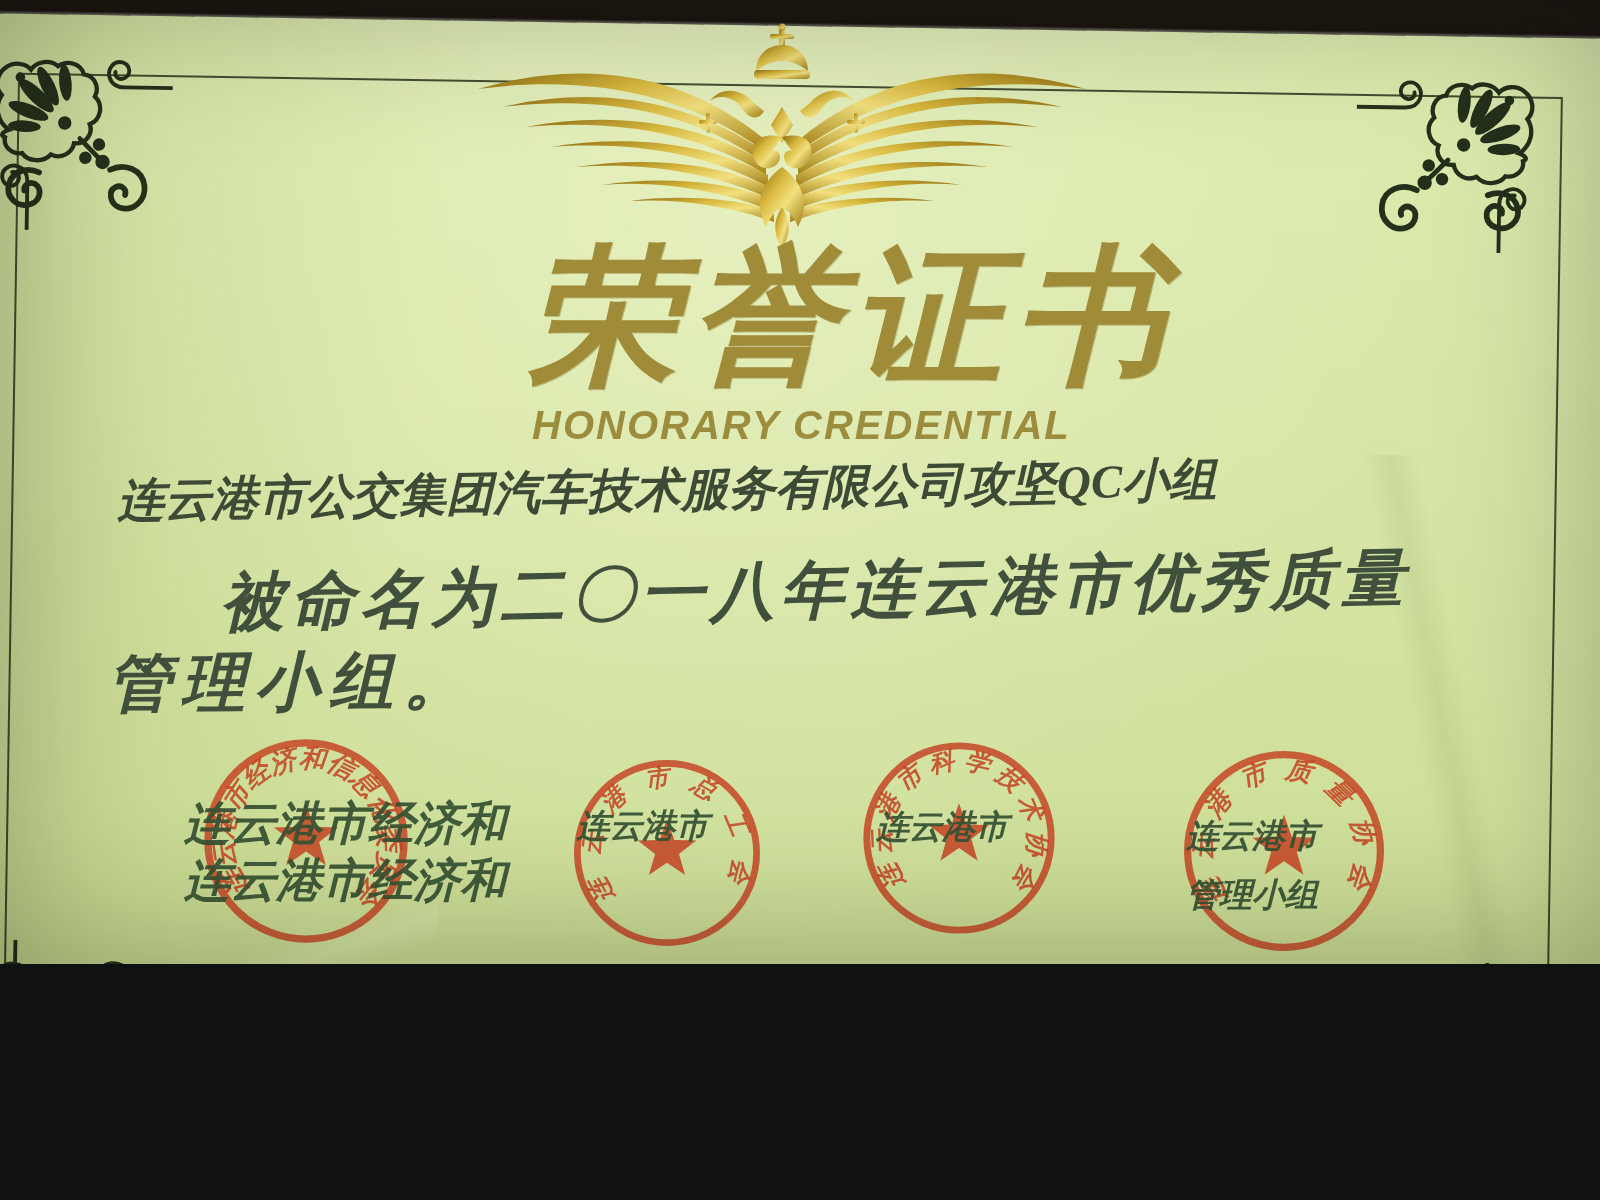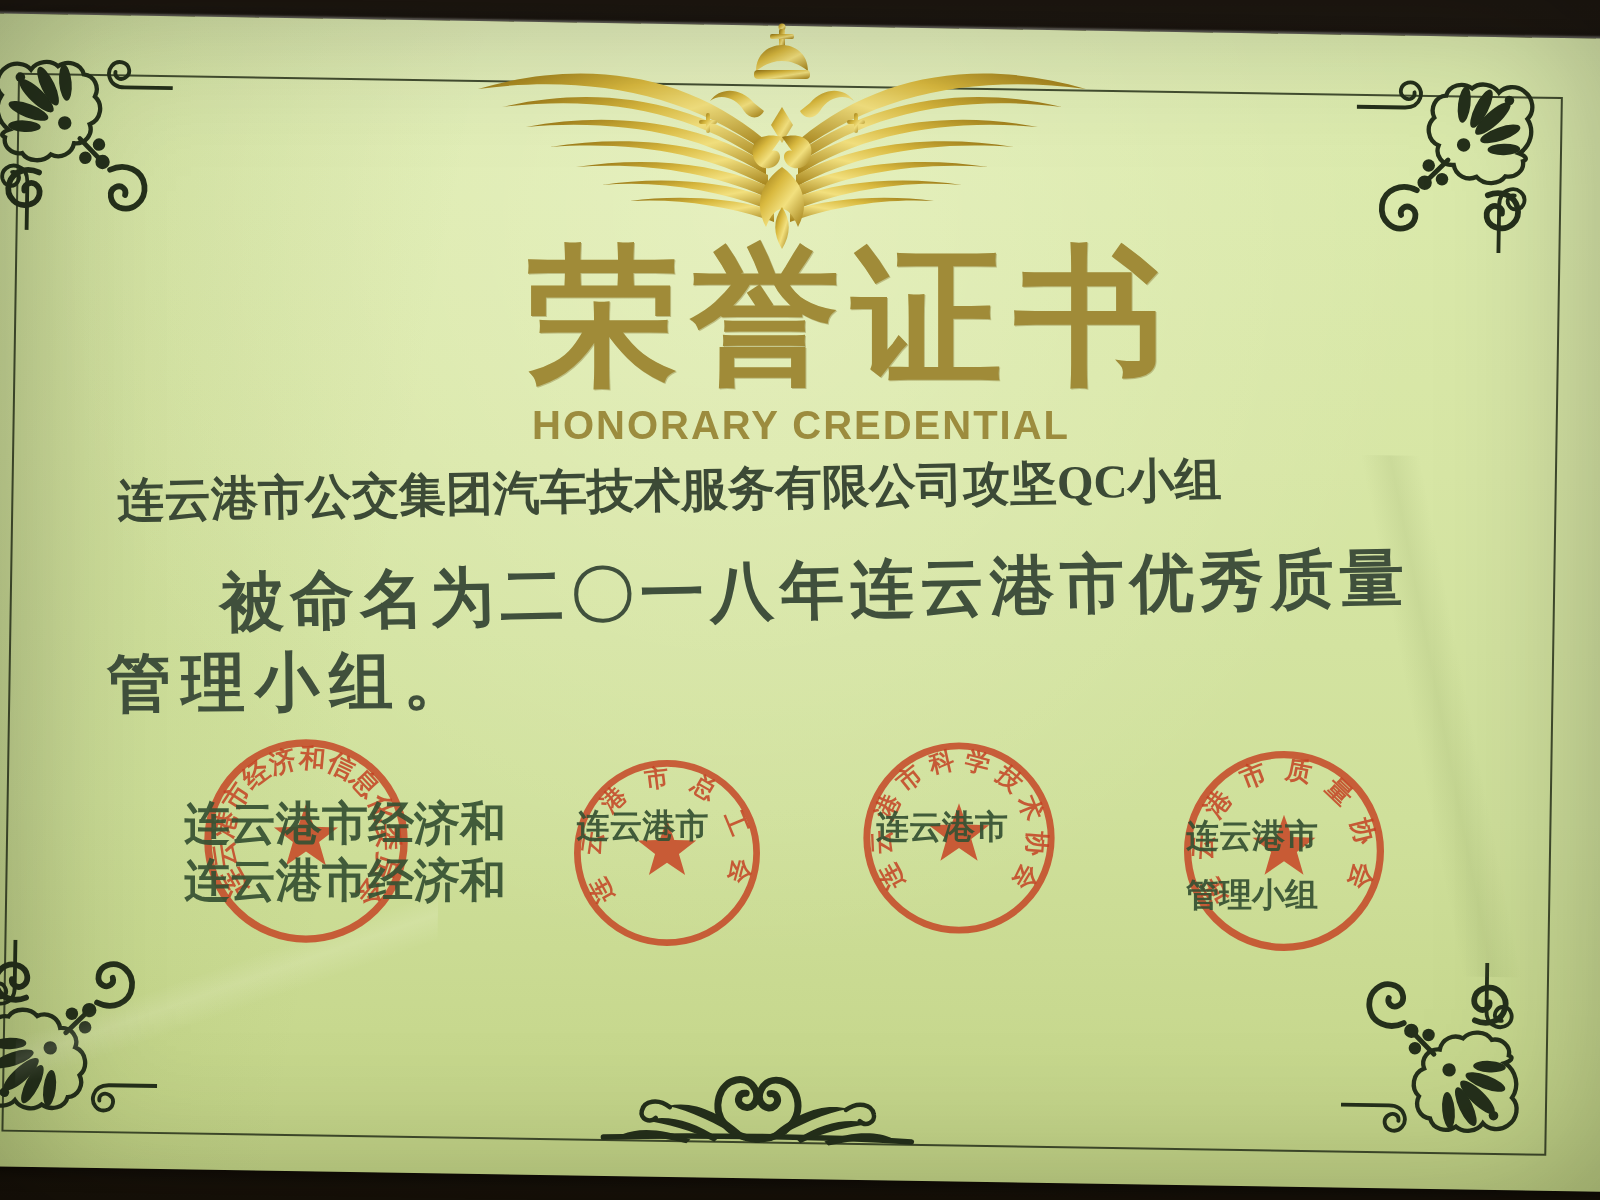--- a/index.html
+++ b/index.html
@@ -1,18 +1,18 @@
 <!DOCTYPE html>
 <html><head>
 <meta charset="utf-8">
 <style>
   html,body{margin:0;padding:0;background:#111;}
-  .photo{position:relative;width:1600px;height:1200px;overflow:hidden;
+  .photo{position:relative;width:1600px;height:964px;overflow:hidden;
     background:linear-gradient(to bottom,#1e1811 0%,#262019 50%,#181209 100%);
-    font-family:"Liberation Serif","DejaVu Serif",serif;}
+    font-family:"Liberation Serif","DejaVu Serif",serif;font-style:italic;}
   .photo::after{content:"";position:absolute;inset:0;pointer-events:none;
     box-shadow:inset 0 0 160px rgba(0,0,0,.28);}
   .paper{position:absolute;left:-28px;top:13px;width:1660px;height:1153px;
     transform:rotate(0.9deg);transform-origin:0 0;
     background:
       radial-gradient(ellipse at 46% 16%, rgba(255,255,235,.30), transparent 55%),
       linear-gradient(100deg, rgba(110,130,50,.16), transparent 28%),
       linear-gradient(to bottom,#dcebae 0%,#d7e6a5 38%,#cfe09b 68%,#c2d386 100%);
     box-shadow:0 3px 18px rgba(0,0,0,.55), 0 -2px 2px rgba(255,255,248,.4);}
   .crease{position:absolute;pointer-events:none;}

